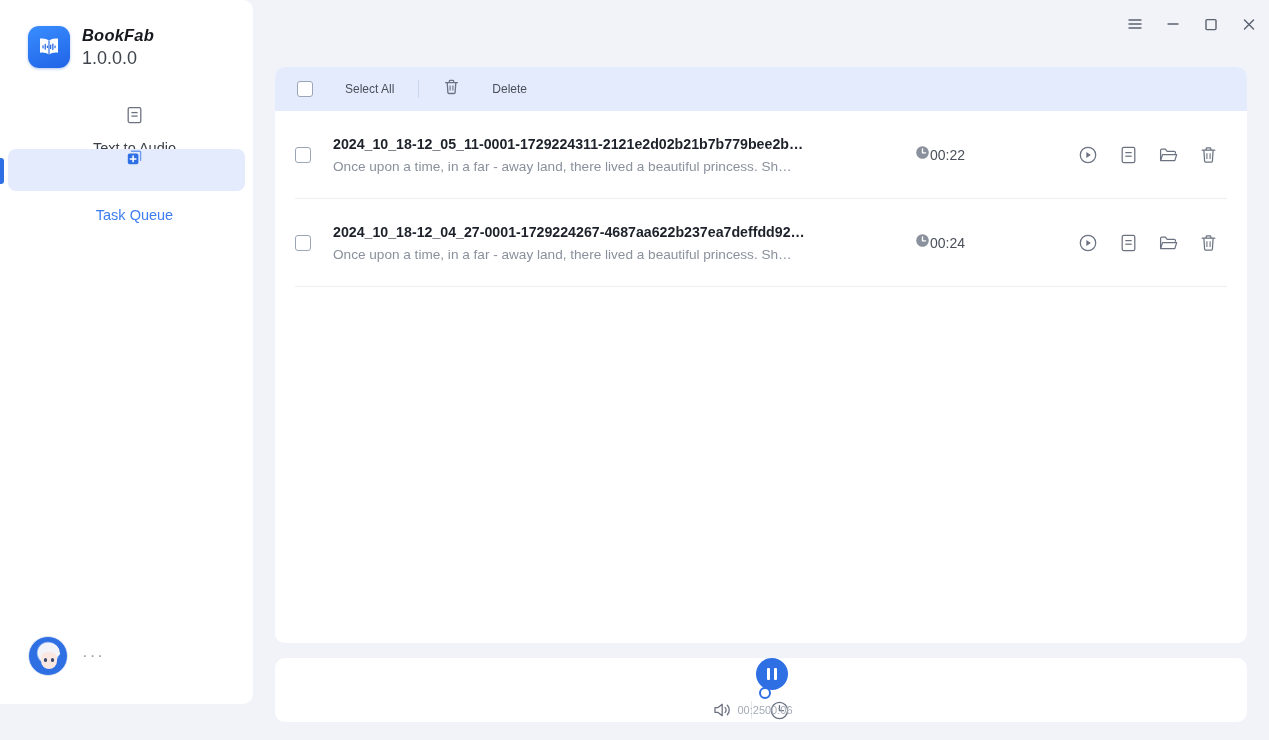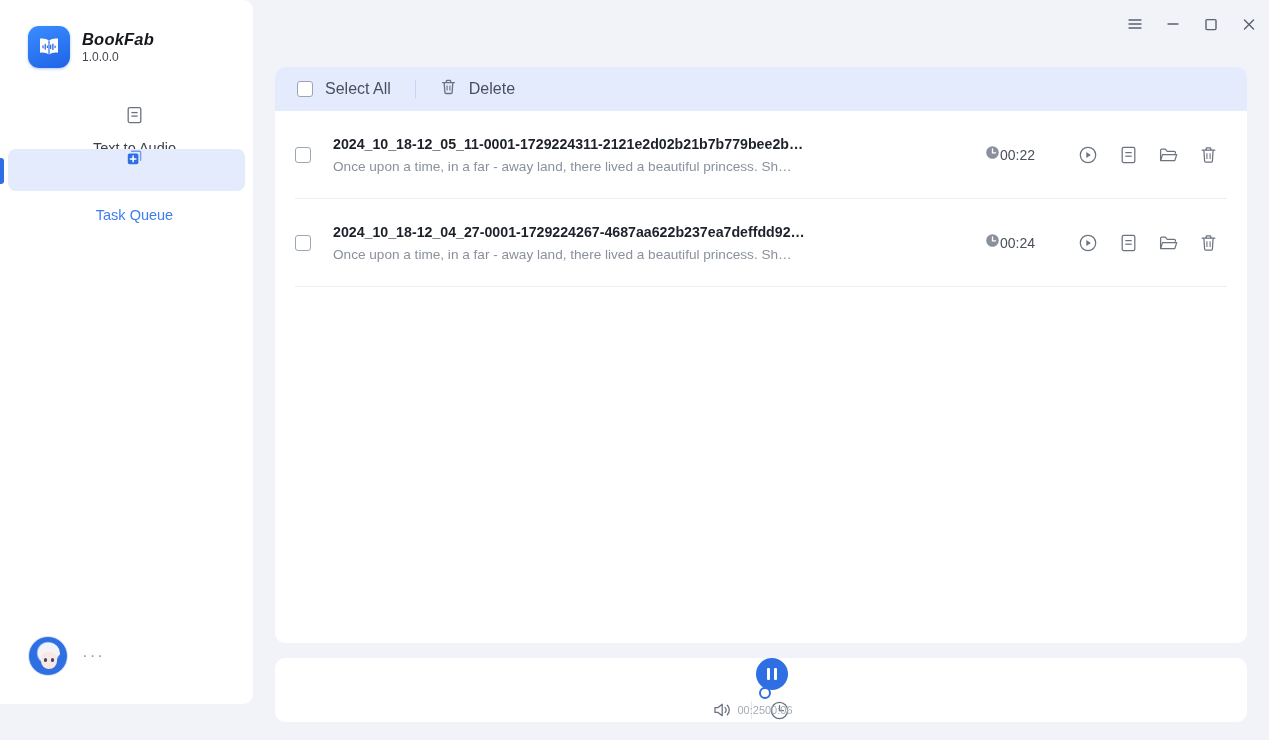--- a/index.html
+++ b/index.html
@@ -32,21 +32,21 @@
     background: linear-gradient(160deg, #3a8dff 0%, #1f63e6 100%);
     display: flex; align-items: center; justify-content: center;
     box-shadow: 0 1px 3px rgba(30,90,200,.35);
   }
   #logo-mark svg { display: block; }
   #brand-text { line-height: 1.12; }
   #brand-name {
     font-size: 16.5px; font-weight: bold; font-style: italic;
     color: #16181d; letter-spacing: .2px;
   }
-  #brand-version { font-size: 12px; color: #40454d; margin-top: 3px; }
+  #brand-version { font-size: 18px; color: #40454d; margin-top: 3px; }
 
   .nav-item {
     position: absolute; left: 8px;
     width: 237px; height: 42px;
     display: flex; align-items: center;
     padding-left: 16px; gap: 16px;
     border-radius: 8px;
     cursor: pointer;
     flex-direction: column;
   }
@@ -107,21 +107,21 @@
     border-radius: 10px;
   }
   #toolbar {
     height: 44px;
     background: #e3ebfd;
     border-top-left-radius: 10px; border-top-right-radius: 10px;
     display: flex; align-items: center;
     padding-left: 22px; gap: 0;
   }
   .tb-group { display: flex; align-items: center; gap: 12px; cursor: pointer; }
-  .tb-label { font-size: 16px; color: #4a505a; }
+  .tb-label { font-size: 12px; color: #4a505a; margin-left: 20px; }
   .tb-divider { width: 1px; height: 18px; background: #c9d6f2; margin: 0 24px; }
   .cbox {
     width: 16px; height: 16px;
     border: 1.5px solid #9aa5b5;
     border-radius: 3px;
     background: #ffffff;
     cursor: pointer;
     flex: 0 0 auto;
   }
 
@@ -138,21 +138,21 @@
     font-size: 14.2px; font-weight: bold; color: #1d2129;
     white-space: nowrap; overflow: hidden; text-overflow: ellipsis;
     margin-bottom: 7px;
   }
   .row-sub {
     font-size: 13.6px; color: #8a919c;
     white-space: nowrap; overflow: hidden; text-overflow: ellipsis;
   }
   .row-duration {
     display: flex; align-items: center; 
-    margin-left: 22px; width: 120px; justify-content: flex-end;
+    margin-left: 22px; width: 120px;
   }
   .row-duration .dur-text { font-size: 14px; color: #4a505a; }
   .row-actions {
     position: absolute; right: 8px;
     display: flex; align-items: center; gap: 18px;
   }
   .act { width: 22px; height: 22px; display: flex; align-items: center; justify-content: center; cursor: pointer; }
 
   
   #player-card {

